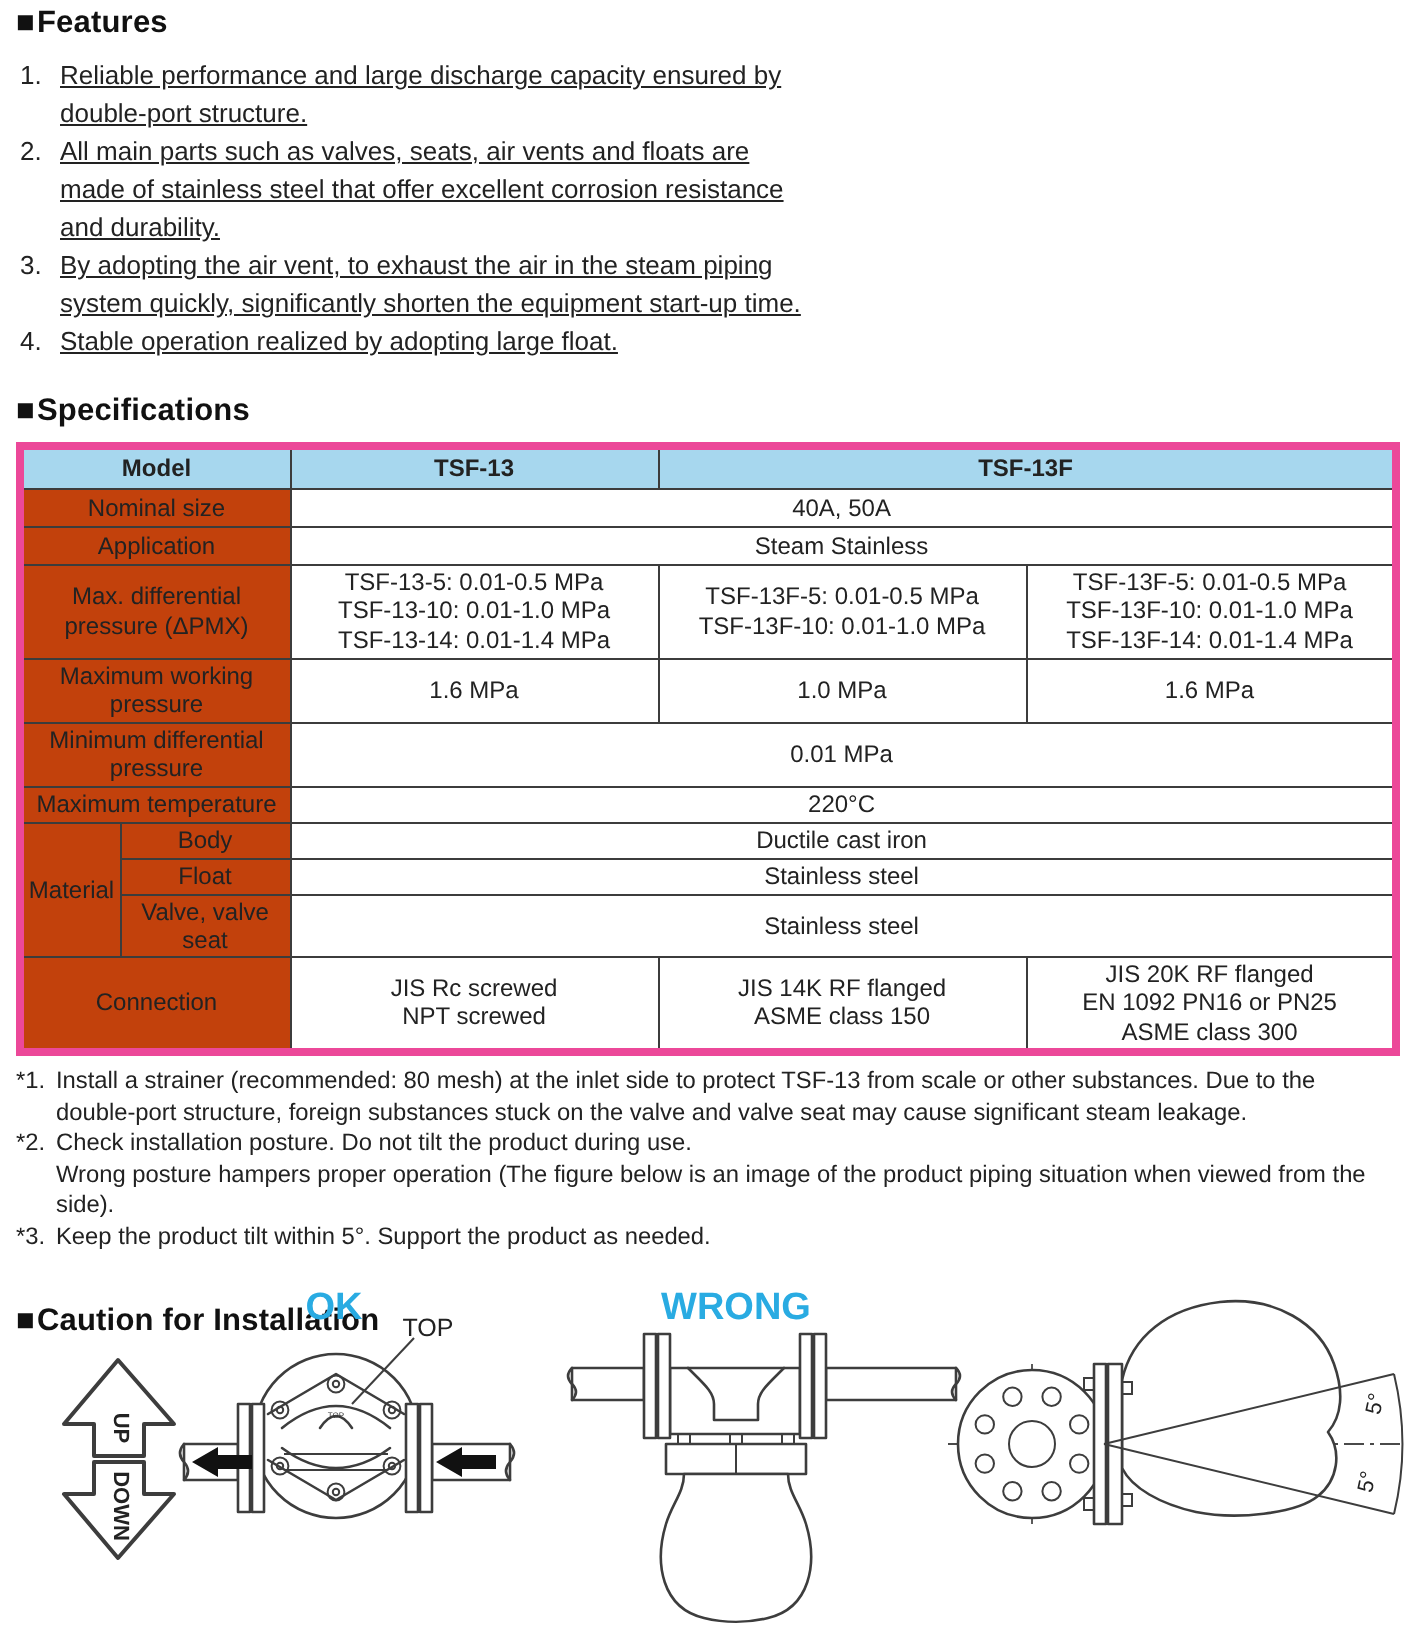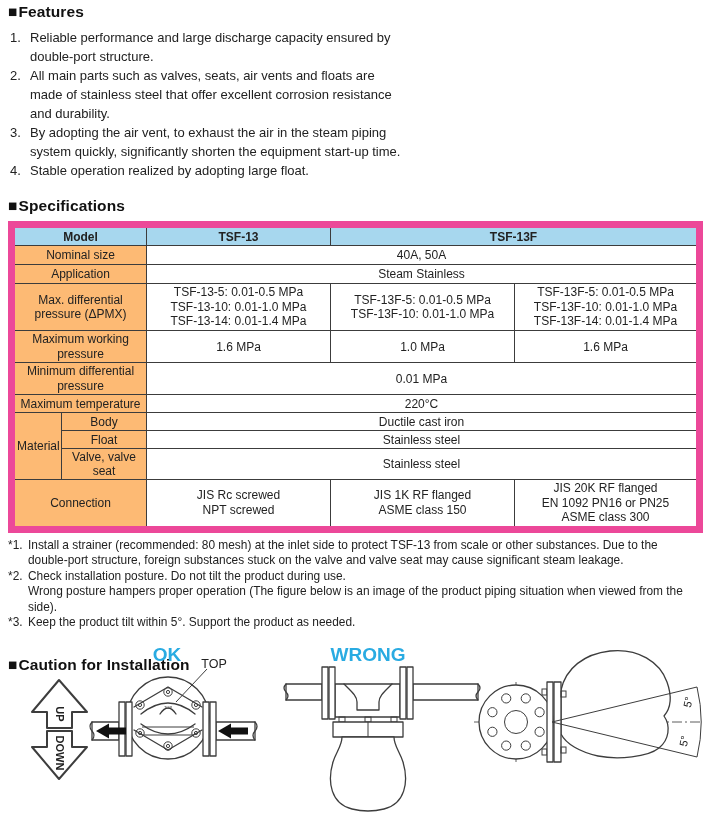--- a/index.html
+++ b/index.html
@@ -9,31 +9,31 @@
     font-family:"Liberation Sans", sans-serif; color:#1c1c1c; overflow:hidden;
     padding:3px 8px 0 8px;
   }
   h2.sec { font-size:15.5px; font-weight:bold; color:#111; letter-spacing:.1px; }
   h2.sec .marker { margin-right:1px; }
 
   
   .features-list { list-style:none; margin:7px 0 0 2px; width:398px; }
   .features-list li { display:flex; font-size:13px; line-height:19px; color:#222; }
   .features-list .num { flex:0 0 20px; }
-  .features-list .ftext { flex:1; }
+  .features-list .ftext { flex:1;text-decoration:underline; }
 
   
   .spec-heading { margin-top:17px; }
   table.spec {
     margin-top:6px; width:688px; border-collapse:collapse; table-layout:fixed;
     font-size:12px; text-align:center; color:#222;
-    border:7px solid #ec4899;
+    border:4px solid #ec4899;
   }
   table.spec td { border:1px solid #3c3c3c; padding:1px 2px; vertical-align:middle; }
-  td.lbl { background:#fdba74; }
+  td.lbl { background:#c2410c; }
   tr.hdr td { background:#a7d7ee; font-weight:bold; }
   .ml { white-space:pre-line; line-height:14.5px; }
   tr.h20 { height:21px; } tr.h19 { height:19px; } tr.h46 { height:47px; }
   tr.h27 { height:27px;margin-top:42px; } tr.h18 { height:18px; } tr.h45 { height:46px; }
 
   
   .footnotes { margin-top:5px; width:690px; }
   .footnote { display:flex; font-size:11.9px; line-height:15.6px; color:#222; }
   .footnote .fn-marker { flex:0 0 20px; }
   .footnote .fn-text { flex:1; white-space:pre-line; }
@@ -136,21 +136,21 @@
         <td colspan="3">Stainless steel</td>
       </tr>
       <tr class="h18">
         <td class="lbl">Valve, valve seat</td>
         <td colspan="3">Stainless steel</td>
       </tr>
       <tr class="h45">
         <td colspan="2" class="lbl">Connection</td>
         <td class="ml">JIS Rc screwed
 NPT screwed</td>
-        <td class="ml">JIS 1K RF flanged
+        <td class="ml">JIS 14K RF flanged
 ASME class 150</td>
         <td class="ml">JIS 20K RF flanged
 EN 1092 PN16 or PN25
 ASME class 300</td>
       </tr>
     </tbody>
   </table>
 
   <div class="footnotes">
     <div class="footnote">

